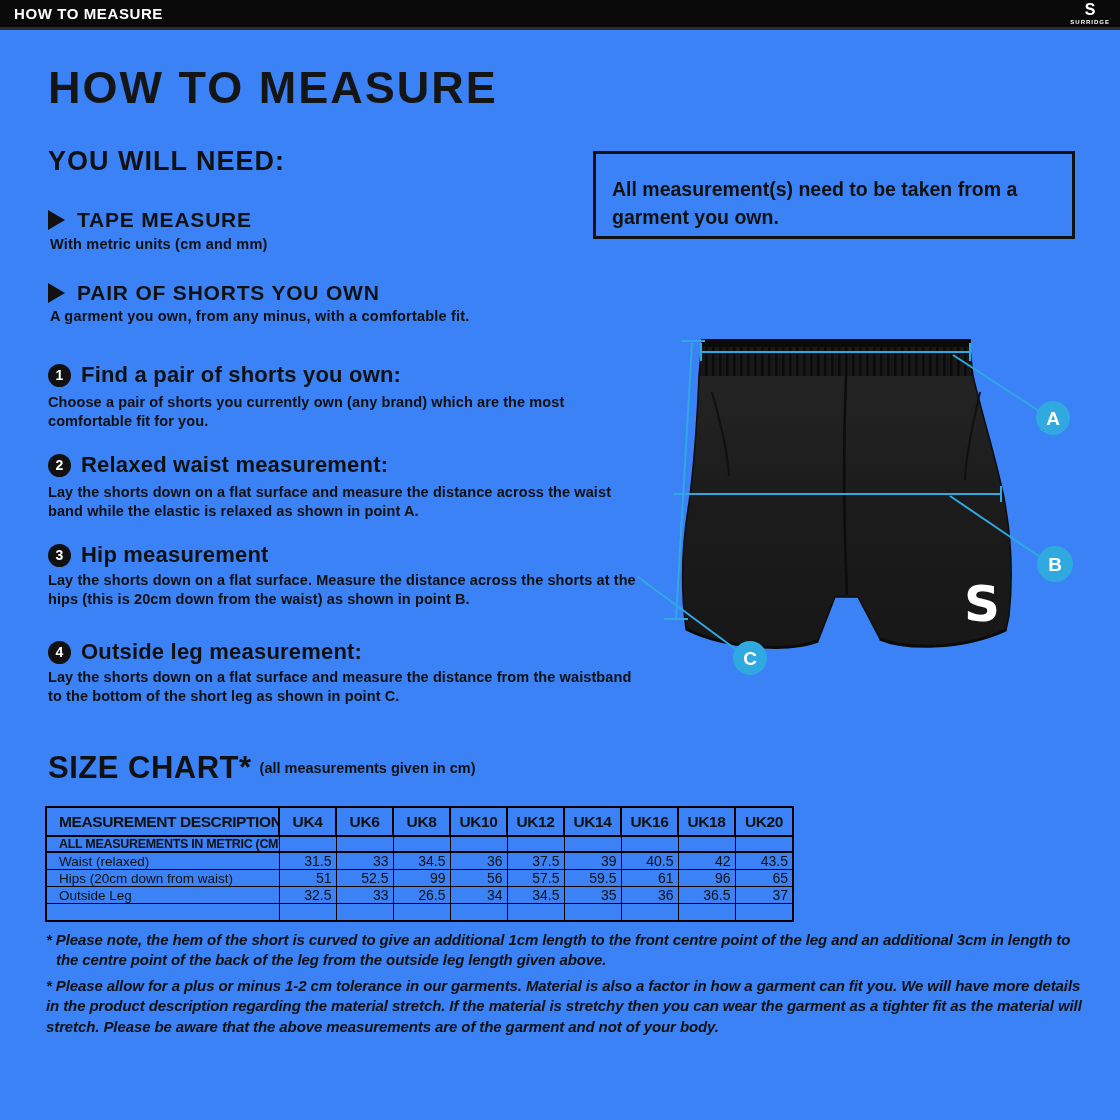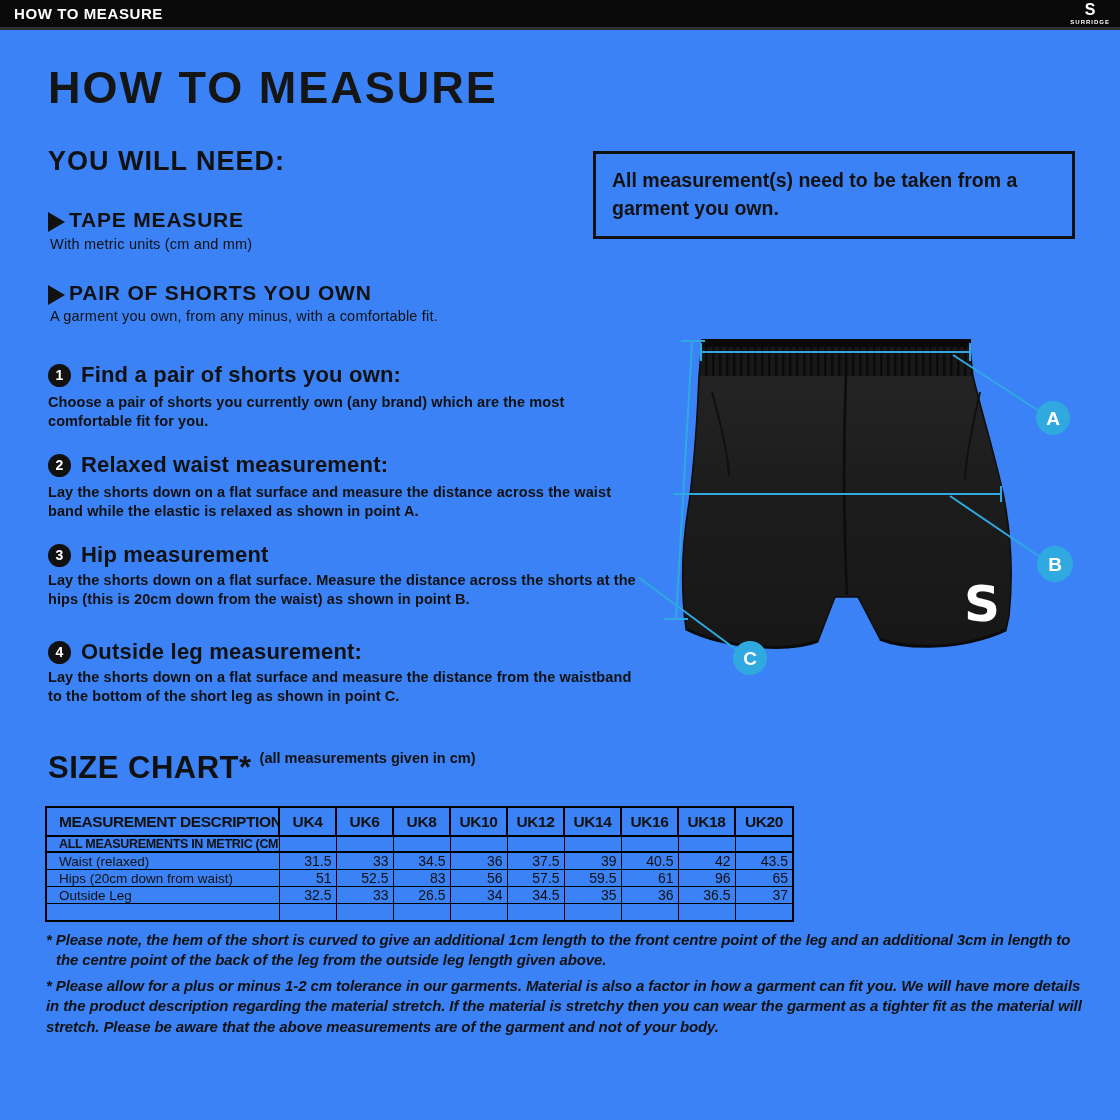--- a/index.html
+++ b/index.html
@@ -12,42 +12,42 @@
   .topbar-title{color:#fff;font-size:15px;font-weight:bold;letter-spacing:.6px;padding-left:14px;}
   .topbar-logo{display:flex;flex-direction:column;align-items:center;padding-right:10px;line-height:1;}
   .topbar-logo .s-glyph{color:#fff;font-size:16px;font-weight:bold;transform:scaleY(1.05);}
   .topbar-logo .brand{color:#fff;font-size:6px;font-weight:bold;letter-spacing:1px;margin-top:1px;}
 
   
   .h1{position:absolute;left:48px;top:62px;font-size:45px;font-weight:800;letter-spacing:2px;color:#151515;}
   .h2-need{position:absolute;left:48px;top:146px;font-size:27px;font-weight:800;letter-spacing:1px;}
 
   
-  .need-item{position:absolute;left:48px;display:flex;align-items:flex-end;gap:4px;}
+  .need-item{position:absolute;left:48px;display:flex;align-items:center;gap:12px;}
   .tri{width:0;height:0;border-top:10px solid transparent;border-bottom:10px solid transparent;
        border-left:17px solid #111;}
   .need-label{font-size:21px;font-weight:800;letter-spacing:.8px;}
-  .need-desc{position:absolute;left:50px;font-size:14.5px;font-weight:normal;letter-spacing:.2px;}
+  .need-desc{position:absolute;left:50px;font-size:14.5px;font-weight:bold;letter-spacing:.2px;}
 
   
   .note-box{position:absolute;left:593px;top:151px;width:482px;height:88px;border:3px solid #111;
-            box-sizing:border-box;padding:13px 16px;font-size:19.5px;font-weight:bold;line-height:1.42;}
+            box-sizing:border-box;padding:22px 16px;font-size:19.5px;font-weight:bold;line-height:1.42;}
 
   
   .step-title{position:absolute;left:48px;display:flex;align-items:center;gap:10px;}
   .step-num{width:23px;height:23px;border-radius:50%;background:#111;color:#fff;font-size:14px;font-weight:bold;
             display:flex;align-items:center;justify-content:center;flex:0 0 23px;}
   .step-title .t{font-size:22px;font-weight:800;letter-spacing:.2px;}
   .step-body{position:absolute;left:48px;width:600px;font-size:14.5px;font-weight:bold;line-height:1.32;letter-spacing:.1px;}
 
   
   .diagram{position:absolute;left:628px;top:330px;width:452px;height:352px;}
 
   
-  .size-chart-head{position:absolute;left:48px;top:750px;display:flex;align-items:flex-start;gap:8px;}
+  .size-chart-head{position:absolute;left:48px;top:750px;display:flex;align-items:center;gap:8px;}
   .size-chart-head .big{font-size:31px;font-weight:800;letter-spacing:.5px;}
   .size-chart-head .small{font-size:14.5px;font-weight:bold;}
 
   table.size{position:absolute;left:45px;top:806px;width:747px;border-collapse:collapse;table-layout:fixed;
              font-family:"Liberation Sans",sans-serif;}
   table.size th,table.size td{border:1px solid #000;padding:0 4px;box-sizing:border-box;overflow:hidden;white-space:nowrap;}
   table.size th{border-width:2px;font-size:15.5px;letter-spacing:-.4px;height:29px;}
   table.size .desc-col{text-align:left;padding-left:12px;}
   table.size th:not(.desc-col){text-align:center;}
   table.size td{font-size:14px;text-align:right;height:17px;font-weight:400;}
@@ -234,21 +234,21 @@
       <td>37.5</td>
       <td>39</td>
       <td>40.5</td>
       <td>42</td>
       <td>43.5</td>
     </tr>
     <tr>
       <td class="desc-col">Hips (20cm down from waist)</td>
       <td>51</td>
       <td>52.5</td>
-      <td>83</td>
+      <td>99</td>
       <td>56</td>
       <td>57.5</td>
       <td>59.5</td>
       <td>61</td>
       <td>96</td>
       <td>65</td>
     </tr>
     <tr>
       <td class="desc-col">Outside Leg</td>
       <td>32.5</td>

